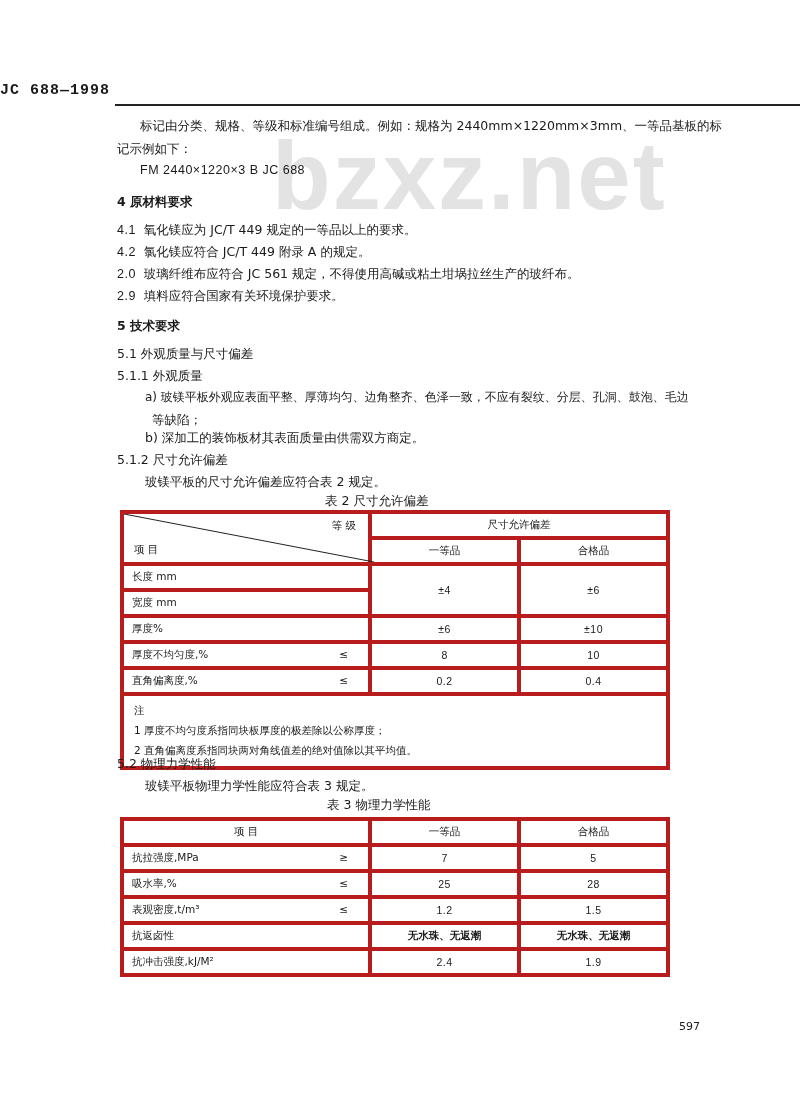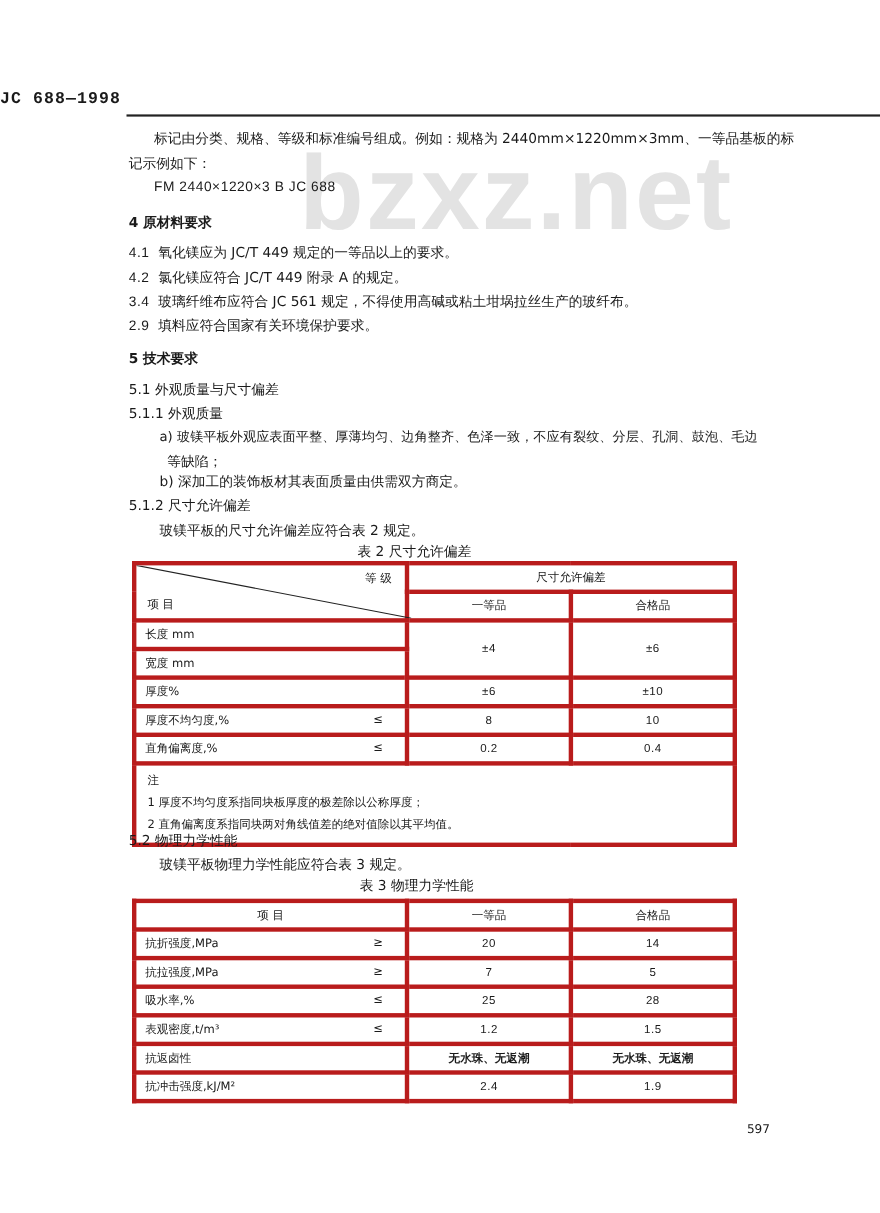--- a/index.html
+++ b/index.html
@@ -28,21 +28,21 @@
   <div class="hdr">JC 688—1998</div>
   <div class="hdr-line"></div>
 
   <div class="t" style="left:140px;top:118px;">标记由分类、规格、等级和标准编号组成。例如：规格为 2440mm×1220mm×3mm、一等品基板的标</div>
   <div class="t" style="left:117px;top:141px;">记示例如下：</div>
   <div class="t num" style="left:140px;top:163px;">FM   2440×1220×3   B   JC 688</div>
 
   <div class="t b" style="left:117px;top:194px;">4  原材料要求</div>
   <div class="t" style="left:117px;top:222px;"><span class="num">4.1</span>&nbsp;&nbsp;<span>氧化镁应为 JC/T 449 规定的一等品以上的要求。</span></div>
   <div class="t" style="left:117px;top:244px;"><span class="num">4.2</span>&nbsp;&nbsp;<span>氯化镁应符合 JC/T 449 附录 A 的规定。</span></div>
-  <div class="t" style="left:117px;top:266px;"><span class="num">3.4</span>&nbsp;&nbsp;<span>玻璃纤维布应符合 JC 561 规定，不得使用高碱或粘土坩埚拉丝生产的玻纤布。</span></div>
+  <div class="t" style="left:117px;top:266px;"><span class="num">2.0</span>&nbsp;&nbsp;<span>玻璃纤维布应符合 JC 561 规定，不得使用高碱或粘土坩埚拉丝生产的玻纤布。</span></div>
   <div class="t" style="left:117px;top:288px;"><span class="num">2.9</span>&nbsp;&nbsp;<span>填料应符合国家有关环境保护要求。</span></div>
 
   <div class="t b" style="left:117px;top:318px;">5  技术要求</div>
   <div class="t" style="left:117px;top:346px;">5.1  外观质量与尺寸偏差</div>
   <div class="t" style="left:117px;top:368px;">5.1.1  外观质量</div>
   <div class="t" style="left:145px;top:390px;font-size:12px;">a) 玻镁平板外观应表面平整、厚薄均匀、边角整齐、色泽一致，不应有裂纹、分层、孔洞、鼓泡、毛边</div>
   <div class="t" style="left:152px;top:412px;">等缺陷；</div>
   <div class="t" style="left:145px;top:430px;">b) 深加工的装饰板材其表面质量由供需双方商定。</div>
   <div class="t" style="left:117px;top:452px;">5.1.2  尺寸允许偏差</div>
   <div class="t" style="left:145px;top:474px;">玻镁平板的尺寸允许偏差应符合表 2 规定。</div>
@@ -112,25 +112,20 @@
         <col style="width:150px">
         <col style="width:150px">
       </colgroup>
     <tbody>
         <tr>
       <td class="c">项    目</td>
       <td class="c">一等品</td>
       <td class="c">合格品</td>
     </tr>
     <tr>
-      <td><span>抗折强度,MPa</span><span style="float:right;margin-right:12px;">≥</span></td>
-      <td class="c num">20</td>
-      <td class="c num">14</td>
-    </tr>
-    <tr>
       <td><span>抗拉强度,MPa</span><span style="float:right;margin-right:12px;">≥</span></td>
       <td class="c num">7</td>
       <td class="c num">5</td>
     </tr>
     <tr>
       <td><span>吸水率,%</span><span style="float:right;margin-right:12px;">≤</span></td>
       <td class="c num">25</td>
       <td class="c num">28</td>
     </tr>
     <tr>

